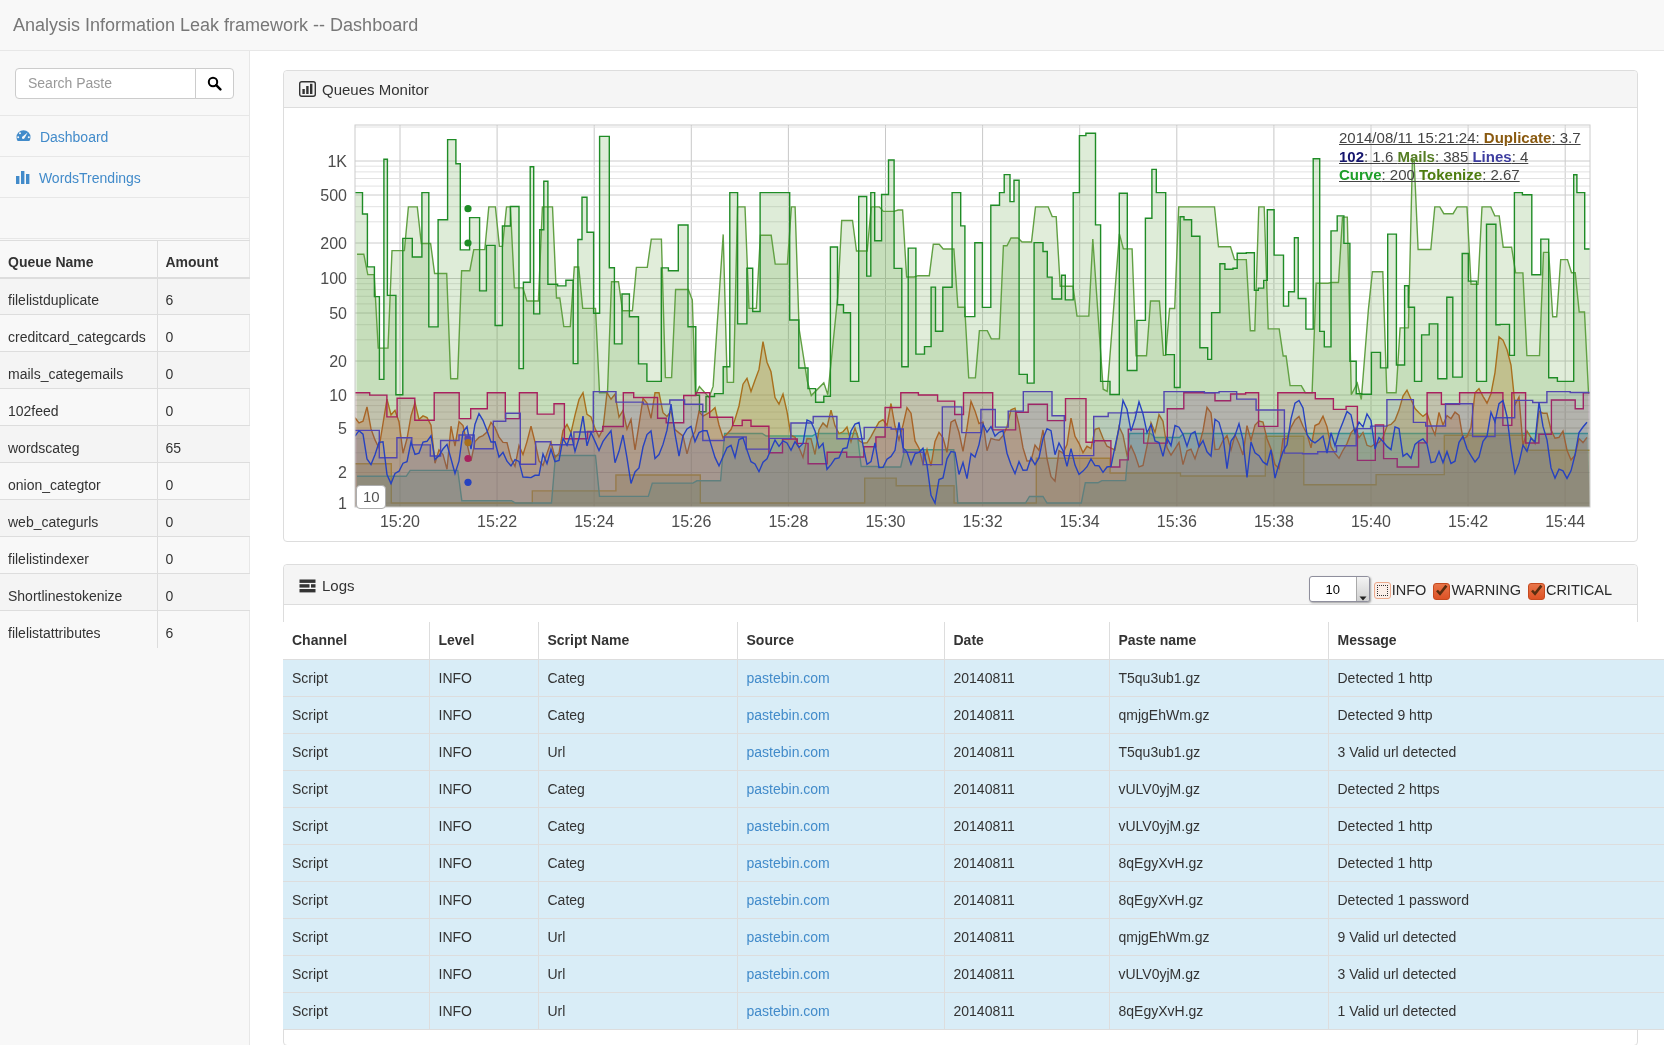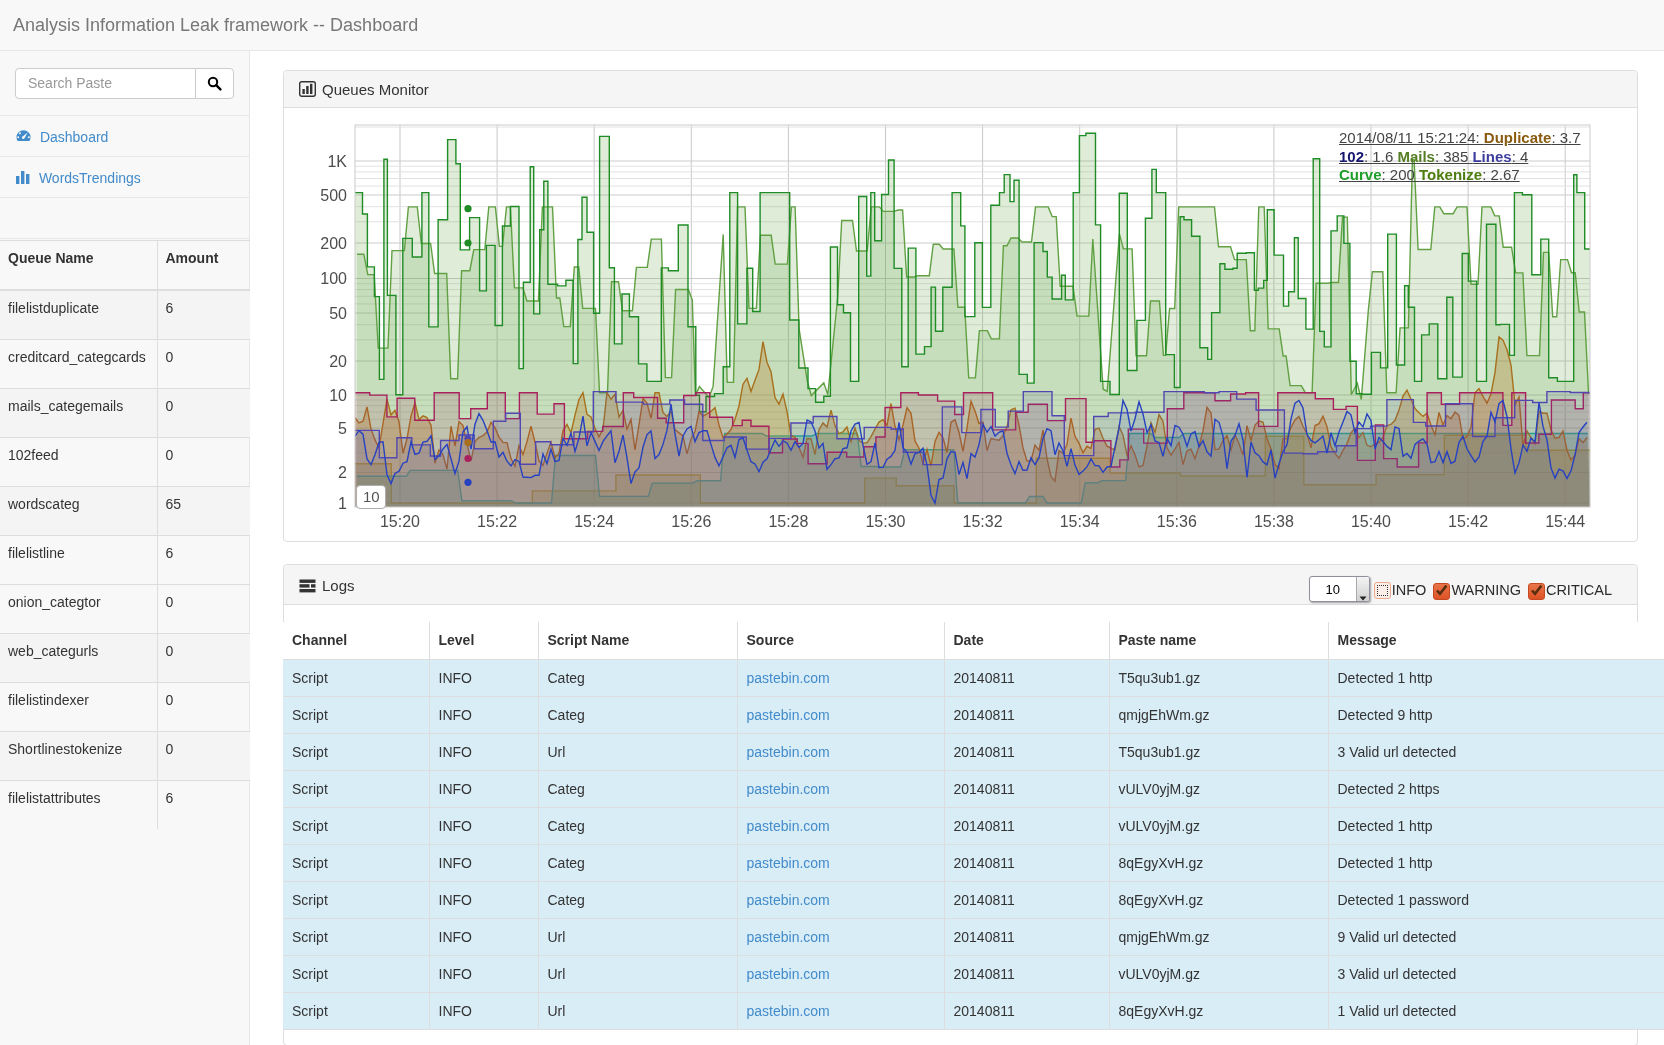--- a/index.html
+++ b/index.html
@@ -6,21 +6,21 @@
 a { color:#428bca; text-decoration:none; }
 #navbar { position:absolute; left:0; top:0; width:1664px; height:51px; background:#f8f8f8; border-bottom:1px solid #e7e7e7; }
 #brand { position:absolute; left:13px; top:15px; font-size:18px; color:#777; }
 #sidebar { position:absolute; left:0; top:51px; width:250px; height:994px; background:#f8f8f8; border-right:1px solid #e7e7e7; }
 .sep { position:absolute; left:0; width:249px; border-bottom:1px solid #e7e7e7; }
 #searchwrap { position:absolute; left:15px; top:17px; width:219px; height:31px; }
 #searchinput { position:absolute; left:0; top:0; width:182px; height:31px; background:#fff; border:1px solid #ccc; border-radius:4px 0 0 4px; color:#999; font-size:14px; line-height:29px; padding-left:12px; }
 #searchbtn { position:absolute; right:0; top:0; width:39px; height:31px; background:#fff; border:1px solid #ccc; border-radius:0 4px 4px 0; text-align:center; padding-top:7px; }
 .navitem { position:absolute; left:15px; font-size:14px; color:#428bca; }
 #qtable { position:absolute; left:0; top:189px; width:250px; border-collapse:collapse; }
-#qtable th, #qtable td { font-size:14px; color:#333; text-align:left; padding:9px 8px 23px 8px; border-top:1px solid #ddd; height:37px; }
+#qtable th, #qtable td { font-size:14px; color:#333; text-align:left; padding:9px 8px 2px 8px; border-top:1px solid #ddd; height:37px; }
 #qtable th { font-weight:bold; border-bottom:2px solid #ddd; }
 #qtable td, #qtable th { border-right:1px solid #ddd; }
 #qtable td:last-child, #qtable th:last-child { border-right:none; }
 #qtable tr.odd td { background:#f4f4f4; }
 #qtable .amt, #qtable th.amt { }
 #qtable col.c1 { width:157px; }
 .panel { position:absolute; background:#fff; border:1px solid #ddd; border-radius:4px; }
 .phead { background:#f5f5f5; border-bottom:1px solid #ddd; border-radius:4px 4px 0 0; font-size:15px; color:#333; }
 #panel1 { left:283px; top:70px; width:1355px; height:472px; }
 #panel1 .phead { height:37px; padding:10px 15px 8px 15px; }
@@ -94,24 +94,20 @@
           <td>mails_categemails</td>
           <td class="amt">0</td>
         </tr>
 <tr>
           <td>102feed</td>
           <td class="amt">0</td>
         </tr>
 <tr class="odd">
           <td>wordscateg</td>
           <td class="amt">65</td>
-        </tr>
-<tr>
-          <td>filelistline</td>
-          <td class="amt">6</td>
         </tr>
 <tr>
           <td>onion_categtor</td>
           <td class="amt">0</td>
         </tr>
 <tr class="odd">
           <td>web_categurls</td>
           <td class="amt">0</td>
         </tr>
 <tr>

